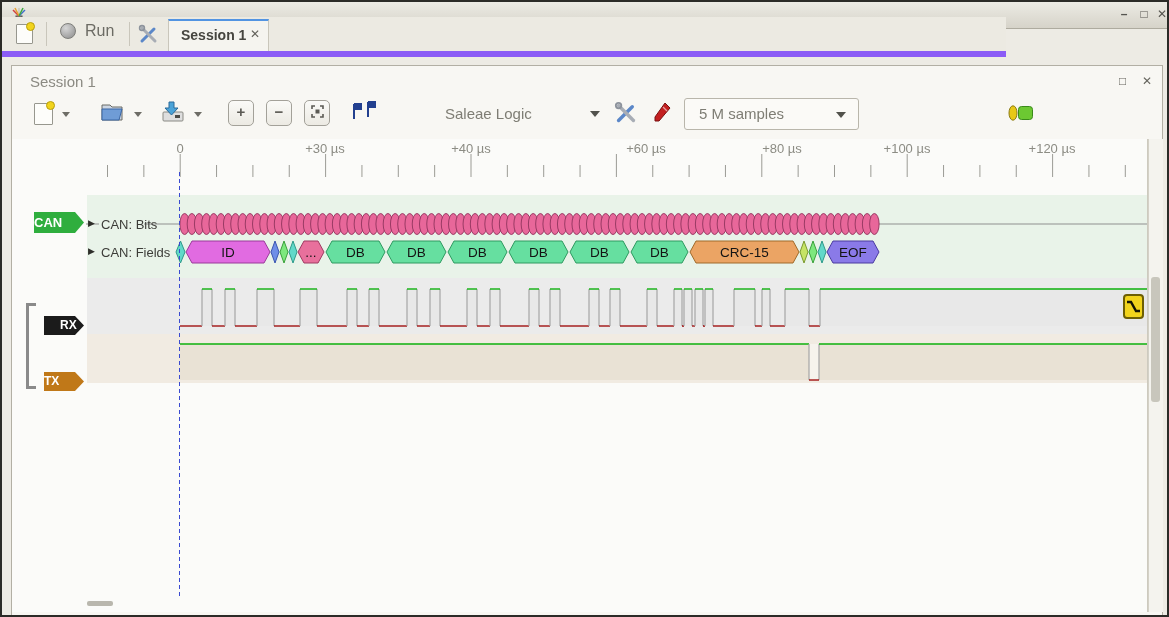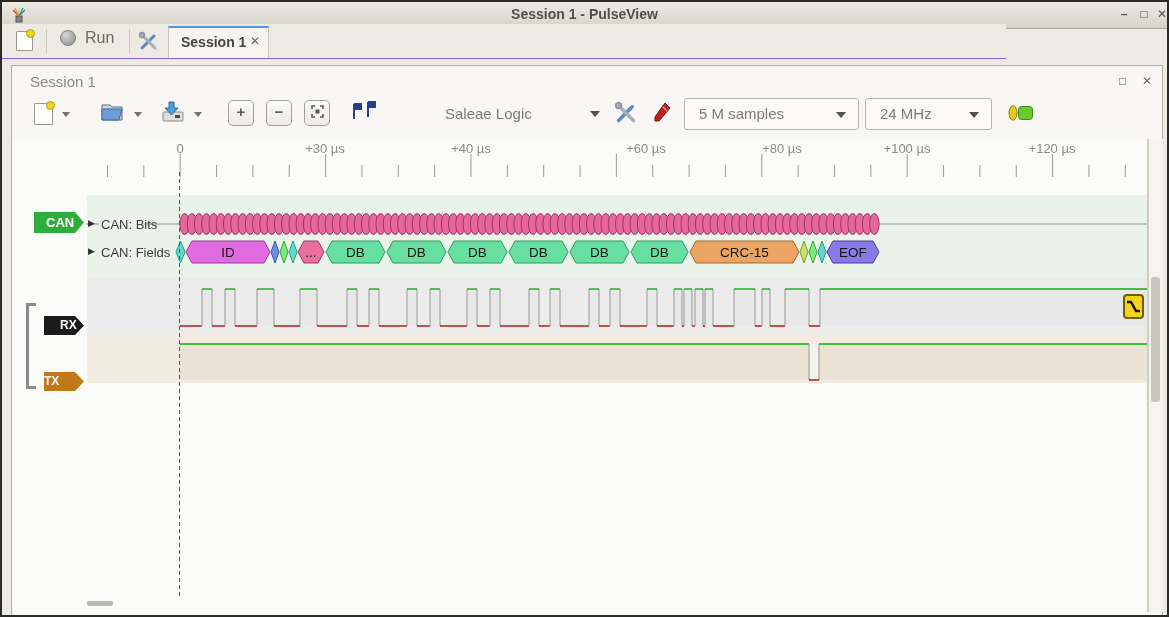--- a/index.html
+++ b/index.html
@@ -3,21 +3,21 @@
 <meta charset="utf-8">
 <style>
   html,body{margin:0;padding:0;}
   body{font-family:"Liberation Sans","DejaVu Sans",sans-serif;}
   .screen{position:relative;width:1169px;height:617px;background:#edebe4;border:2px solid #2b2b27;box-sizing:border-box;overflow:hidden;}
   
   .titlebar{position:absolute;left:0;top:0;width:1165px;height:26px;background:linear-gradient(#ecebe4,#d6d3c9);border-bottom:1px solid #aeab9f;}
   .title-text{position:absolute;left:0;right:0;top:4px;text-align:center;font-size:14px;font-weight:bold;color:#504f48;}
   .win-ctl{position:absolute;top:3px;width:18px;height:18px;text-align:center;font-size:12px;font-weight:bold;color:#565550;line-height:18px;cursor:default;}
   
-  .main-toolbar{position:absolute;left:0;top:22px;width:1004px;height:34px;background:#eceae2;border-bottom:1px solid #8b5cf6;}
+  .main-toolbar{position:absolute;left:0;top:15px;width:1004px;height:34px;background:#eceae2;border-bottom:6px solid #8b5cf6;}
   .tb-sep{position:absolute;top:5px;width:1px;height:24px;background:#c9c6bb;}
   .page-icon{position:absolute;width:15px;height:18px;background:#fdfdfa;border:1px solid #97978e;border-radius:1px;}
   .page-dot{position:absolute;right:-3px;top:-3px;width:7px;height:7px;border-radius:50%;background:#f2d41c;border:1px solid #b89f0e;}
   .run-circle{display:inline-block;width:14px;height:14px;border-radius:50%;background:radial-gradient(circle at 35% 30%,#d6d6d6,#8c8c8c);border:1px solid #7e7e7a;vertical-align:-3px;margin-right:9px;}
   .run-btn{position:absolute;left:58px;top:5px;font-size:16px;color:#6c6b64;cursor:default;}
   .tab{position:absolute;left:166px;top:2px;width:101px;height:32px;background:#f5f4ef;border-left:1px solid #c9c6bb;border-right:1px solid #c9c6bb;border-top:2px solid #5294e2;box-sizing:border-box;}
   .tab-label{position:absolute;left:12px;top:6px;font-size:14px;font-weight:bold;color:#46453f;}
   .tab-close{position:absolute;right:8px;top:6px;font-size:12px;font-weight:bold;color:#63625b;}
   
   .subwindow{position:absolute;left:9px;top:63px;width:1152px;height:551px;background:#f8f7f3;border:1px solid #b2afa4;box-sizing:border-box;}
@@ -51,21 +51,20 @@
 
   <div class="titlebar">
     <svg style="position:absolute;left:8px;top:4px" width="18" height="18" viewBox="0 0 18 18">
       <rect x="6" y="10" width="6" height="6" fill="#8a8a84" stroke="#55554f"></rect>
       <line x1="9" y1="10" x2="9" y2="2" stroke="#c8c8c2" stroke-width="1.5"></line>
       <line x1="9" y1="10" x2="3" y2="4" stroke="#d04040" stroke-width="1.5"></line>
       <line x1="9" y1="10" x2="15" y2="4" stroke="#4070c8" stroke-width="1.5"></line>
       <line x1="9" y1="10" x2="5" y2="2" stroke="#e8a030" stroke-width="1.5"></line>
       <line x1="9" y1="10" x2="13" y2="2" stroke="#40a840" stroke-width="1.5"></line>
     </svg>
-    <div class="title-text">Session 1 - PulseView</div>
     <span class="win-ctl" style="left:1113px">–</span>
     <span class="win-ctl" style="left:1133px">□</span>
     <span class="win-ctl" style="left:1151px">✕</span>
   </div>
 
   <div class="main-toolbar">
     <div class="page-icon" style="left:14px;top:7px">
       <div class="page-dot"></div>
     </div>
     <div class="tb-sep" style="left:44px"></div>
@@ -133,24 +132,20 @@
       <svg class="icon-btn" style="left:638px;top:5px" width="24" height="24" viewBox="0 0 24 24">
         <polygon points="15,2 20,7 9,20 5,20 5,16" fill="#c42020" stroke="#791010"></polygon>
         <line x1="13" y1="6" x2="17" y2="10" stroke="#e8a0a0" stroke-width="1.2"></line>
       </svg>
 
       <div class="combo" style="left:672px;width:175px">
         <span class="combo-text">5 M samples</span>
         <div class="combo-arrow"></div>
       </div>
 
-      <div class="combo" style="left:853px;width:127px">
-        <span class="combo-text">24 MHz</span>
-        <div class="combo-arrow"></div>
-      </div>
 
       <svg class="icon-btn" style="left:996px;top:9px" width="27" height="16" viewBox="0 0 27 16">
         <ellipse cx="5" cy="8" rx="4" ry="7.2" fill="#e8c818" stroke="#8a7a10"></ellipse>
         <rect x="10.5" y="1.5" width="14" height="13" rx="3" fill="#6cc832" stroke="#3a8a1a"></rect>
       </svg>
     </div>
 
   </div>
 
   <div class="view"></div>
@@ -441,21 +436,21 @@
   <div id="ruler-labels">
       <span class="ruler-label" style="left: 178px;">0</span>
       <span class="ruler-label" style="left: 323px;">+30 µs</span>
       <span class="ruler-label" style="left: 469px;">+40 µs</span>
       <span class="ruler-label" style="left: 644px;">+60 µs</span>
       <span class="ruler-label" style="left: 760px; margin-left: 20px;">+80 µs</span>
       <span class="ruler-label" style="left: 905px;">+100 µs</span>
       <span class="ruler-label" style="left: 1050px;">+120 µs</span>
     </div>
 
-  <div class="tag" style="left:32px;top:210px;width:50px;height:21px;background:#2fae3e;font-size:13px;line-height:21px;padding-left:12px;box-sizing:border-box">CAN</div>
+  <div class="tag" style="left:32px;top:210px;width:50px;height:21px;background:#2fae3e;font-size:13px;line-height:21px;padding-left:0;box-sizing:border-box">CAN</div>
   <span class="expander" style="left:86px;top:216px">▶</span>
   <span class="dec-label" style="left:99px;top:215px">CAN: Bits</span>
   <span class="expander" style="left:86px;top:244px">▶</span>
   <span class="dec-label" style="left:99px;top:243px">CAN: Fields</span>
 
   <div style="position:absolute;left:24px;top:301px;width:10px;height:86px;border-left:3px solid #8a8a8a;border-top:3px solid #8a8a8a;border-bottom:3px solid #8a8a8a;box-sizing:border-box"></div>
   <div class="tag" style="left:42px;top:314px;width:40px;height:19px;background:#1b1b1b;font-size:12px;line-height:19px;padding-left:16px;box-sizing:border-box">RX</div>
   <div class="tag" style="left:42px;top:370px;width:40px;height:19px;background:#c07818;font-size:12px;line-height:19px;padding-left:0;box-sizing:border-box">TX</div>
 
   <div class="trigger-marker">

